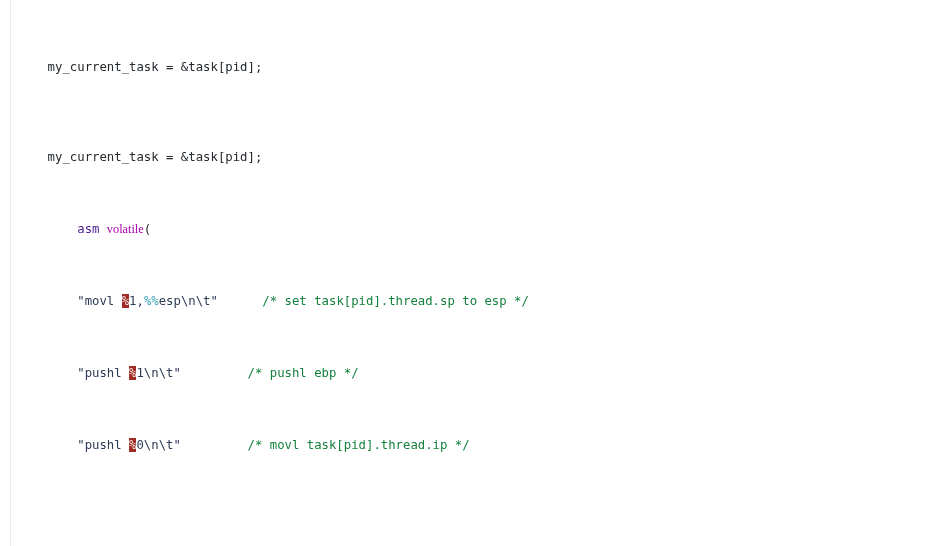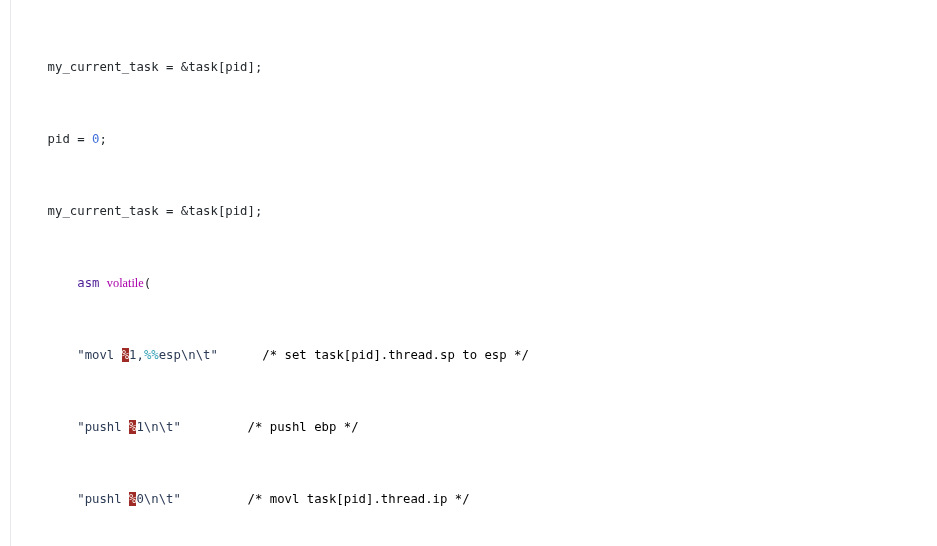--- a/index.html
+++ b/index.html
@@ -51,42 +51,41 @@
     color: #24292e;
   }
 
   
   .t-plain   { color: #24292e; }
   .t-kw      { color: #aa00aa; font-family: Liberation Serif, serif; }            
   .t-asm     { color: #4c1d95; }            
   .t-num     { color: #3f6fd8; }            
   .t-str     { color: #2b3a55; }            
   .t-fmt     { color: #3aa3b8; }            
-  .t-cmt     { color: #000000; }             */
+  .t-cmt     { color: #15803d; }             */
   .t-punc    { color: #24292e; }            
 
   
   .hl {
     background: #9e2b25;
     color: #f5e7e3;
   }
 </style>
 </head>
 <body>
 
 <div id="editor">
 
   <div class="indent-guide g0"></div>
 
   <div class="code">
 
     
     <div class="line"><span class="t-plain">    my_current_task = &amp;task[pid];</span></div>
 
-    <div class="line"><span class="t-plain">    pid = </span><span class="t-num">0</span><span class="t-punc">;</span></div>
 
     <div class="line"><span class="t-plain">    my_current_task = &amp;task[pid];</span></div>
 
     <div class="line"><span class="t-plain">        </span><span class="t-asm">asm</span><span class="t-plain"> </span><span class="t-kw">volatile</span><span class="t-punc">(</span></div>
 
     <div class="line"><span class="t-plain">        </span><span class="t-str">"movl </span><span class="hl">%</span><span class="t-str">1,</span><span class="t-fmt">%%</span><span class="t-str">esp\n\t"</span><span class="t-plain">      </span><span class="t-cmt">/* set task[pid].thread.sp to esp */</span></div>
 
     <div class="line"><span class="t-plain">        </span><span class="t-str">"pushl </span><span class="hl">%</span><span class="t-str">1\n\t"</span><span class="t-plain">         </span><span class="t-cmt">/* pushl ebp */</span></div>
 
     <div class="line"><span class="t-plain">        </span><span class="t-str">"pushl </span><span class="hl">%</span><span class="t-str">0\n\t"</span><span class="t-plain">         </span><span class="t-cmt">/* movl task[pid].thread.ip */</span></div>

